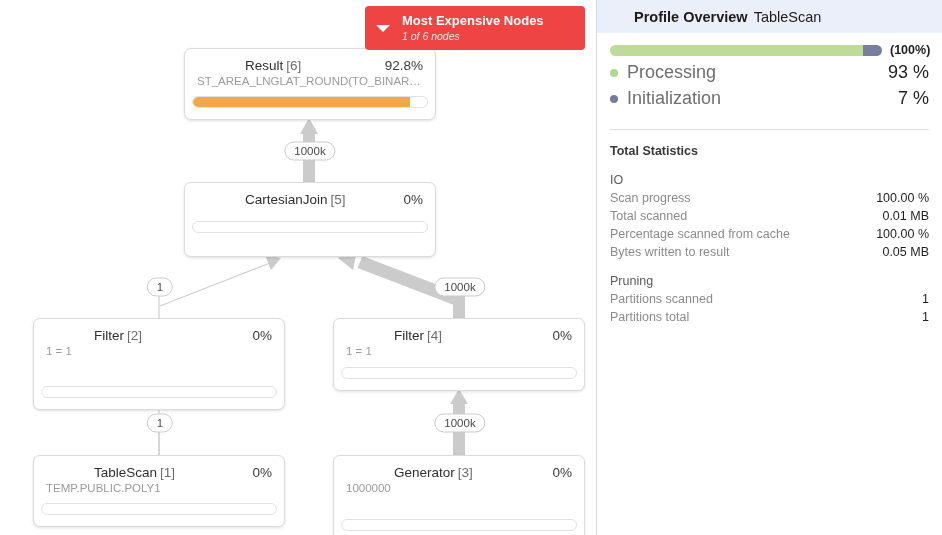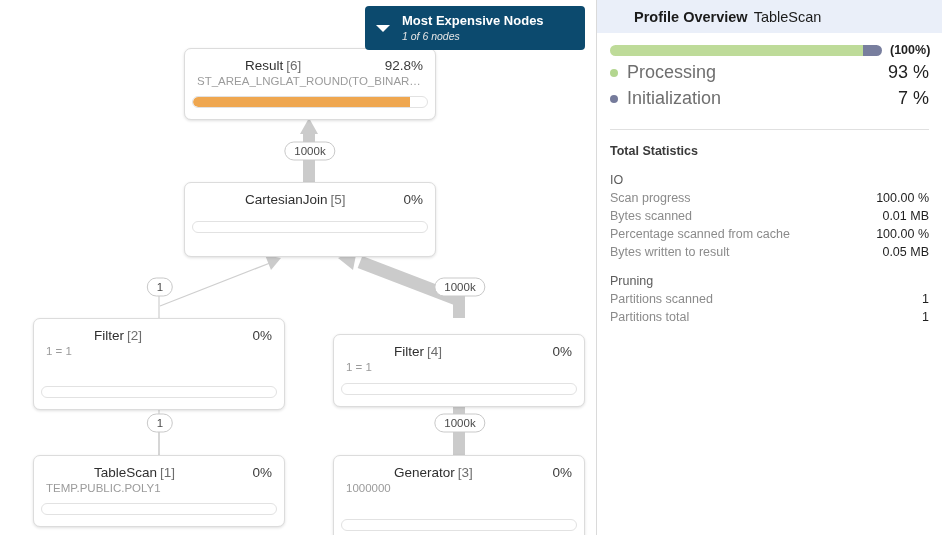--- a/index.html
+++ b/index.html
@@ -116,21 +116,21 @@
   }
 
   
   #most-expensive {
     position: absolute;
     left: 365px;
     top: 6px;
     width: 220px;
     height: 44px;
     box-sizing: border-box;
-    background: #0c4a6e;
+    background: #ef4444;
     border-radius: 4px;
     z-index: 30;
     display: flex;
     align-items: center;
     padding-left: 11px;
     cursor: pointer;
   }
   #most-expensive .caret {
     width: 0; height: 0;
     border-left: 7px solid transparent;
@@ -315,21 +315,21 @@
       <div class="node-head">
         <div class="node-title"><span class="nm">Filter</span><span class="idx">[2]</span></div>
         <div class="node-pct">0%</div>
       </div>
       <div class="node-sub">1 = 1</div>
       <div class="node-bar-wrap">
         <div class="node-bar-fill" style="width:0%"></div>
       </div>
     </div>
 
-    <div class="node" style="left:333px; top:318px; width:252px; height:73px;margin-top:16px;">
+    <div class="node" style="left:333px; top:318px; width:252px; height:73px;">
       <div class="node-head">
         <div class="node-title"><span class="nm">Filter</span><span class="idx">[4]</span></div>
         <div class="node-pct">0%</div>
       </div>
       <div class="node-sub">1 = 1</div>
       <div class="node-bar-wrap">
         <div class="node-bar-fill" style="width:0%"></div>
       </div>
     </div>
 
@@ -403,21 +403,21 @@
       <div class="hr"></div>
 
       <div class="sec-title" style="margin-top:14px;">Total Statistics</div>
 
       <div class="stat-group-title">IO</div>
       <div class="stat-row">
         <span class="stat-key">Scan progress</span>
         <span class="stat-val">100.00 %</span>
       </div>
       <div class="stat-row">
-        <span class="stat-key">Bytes scanned</span>
+        <span class="stat-key">Total scanned</span>
         <span class="stat-val">0.01 MB</span>
       </div>
       <div class="stat-row">
         <span class="stat-key">Percentage scanned from cache</span>
         <span class="stat-val">100.00 %</span>
       </div>
       <div class="stat-row">
         <span class="stat-key">Bytes written to result</span>
         <span class="stat-val">0.05 MB</span>
       </div>

